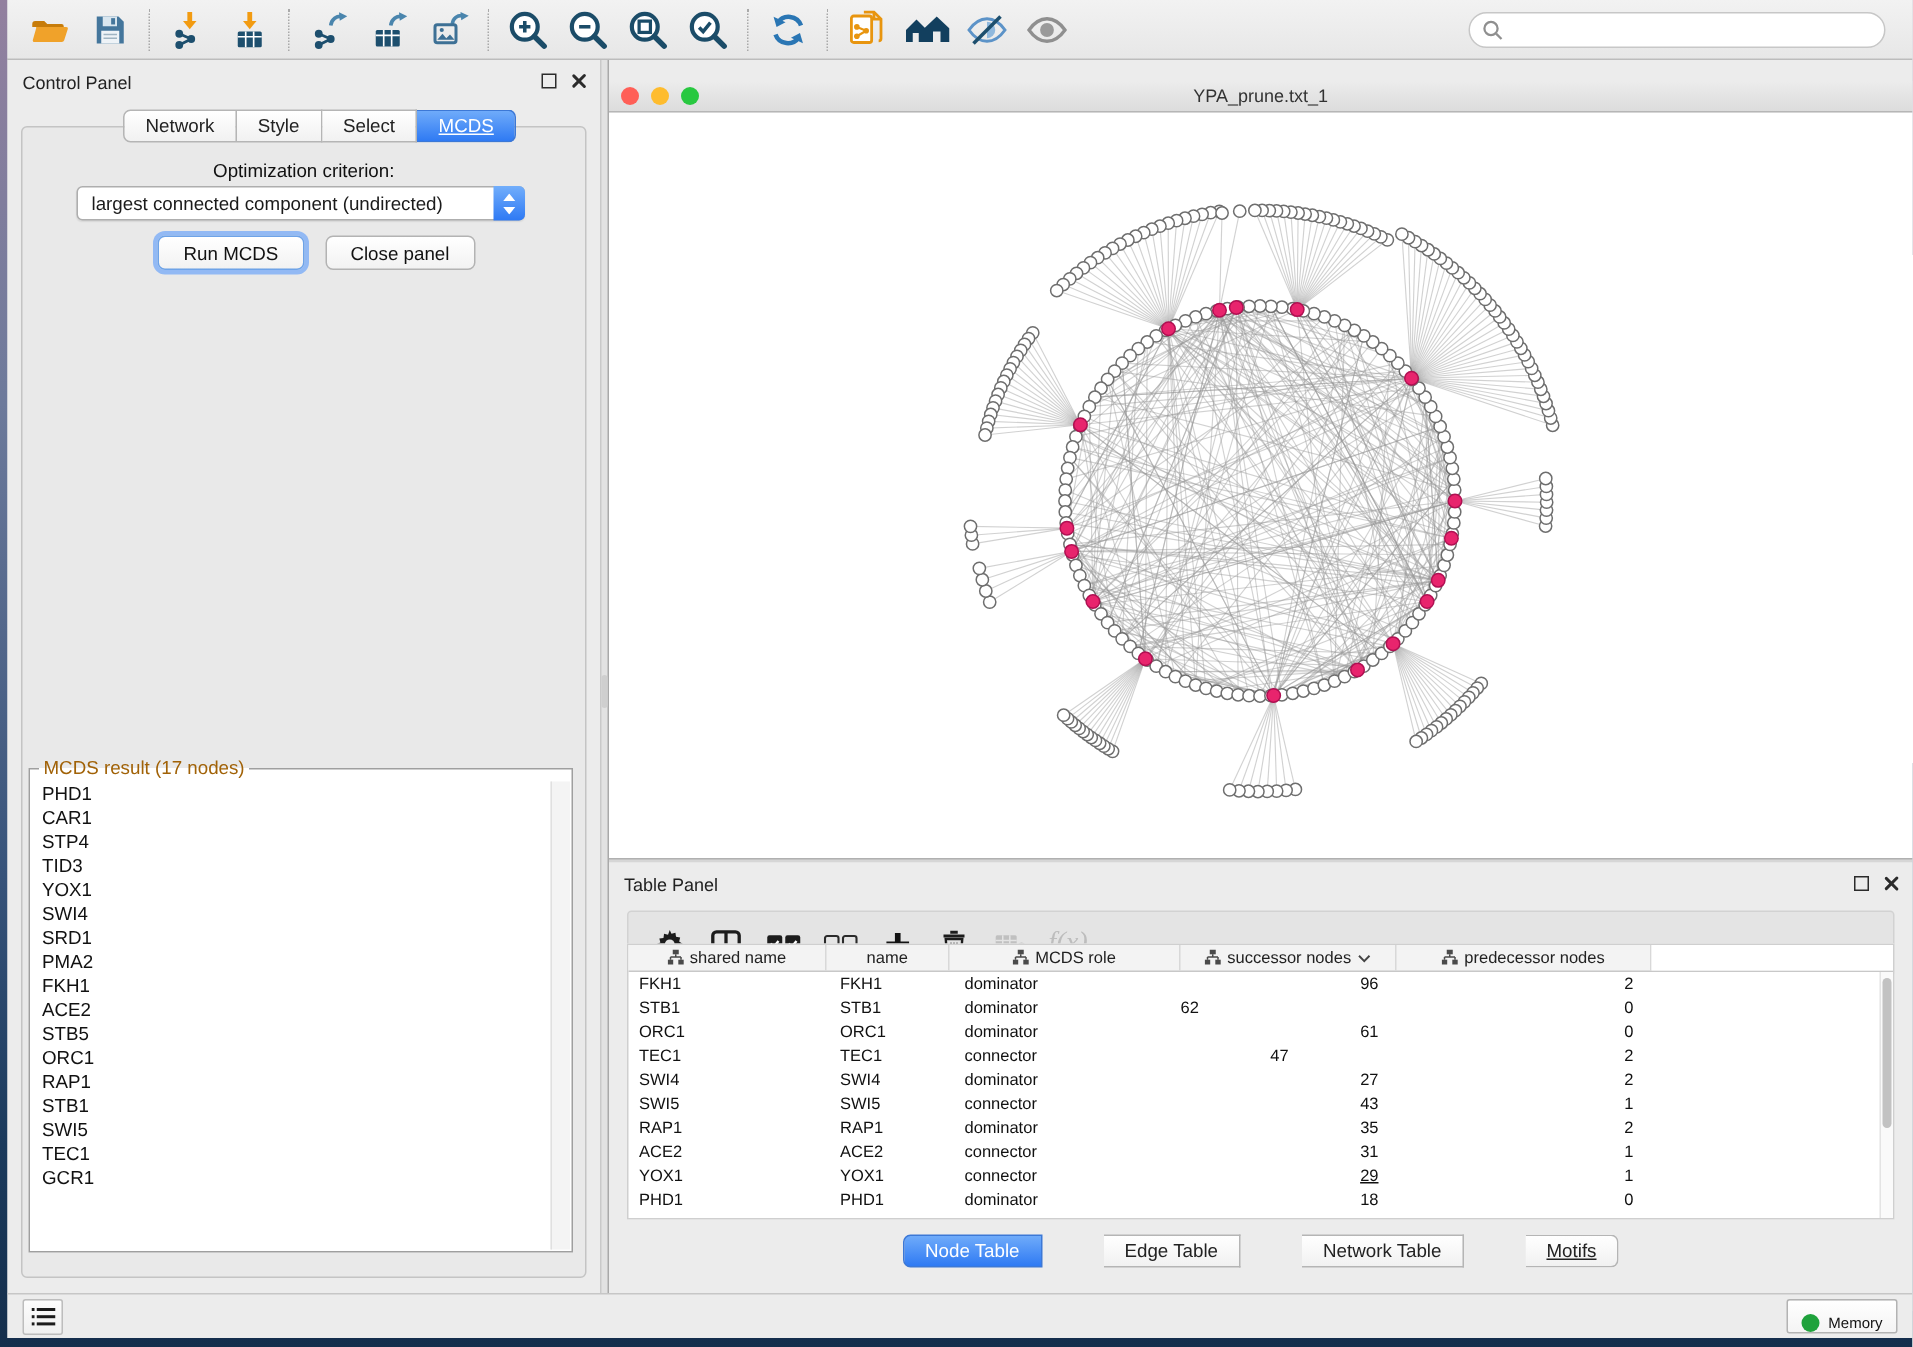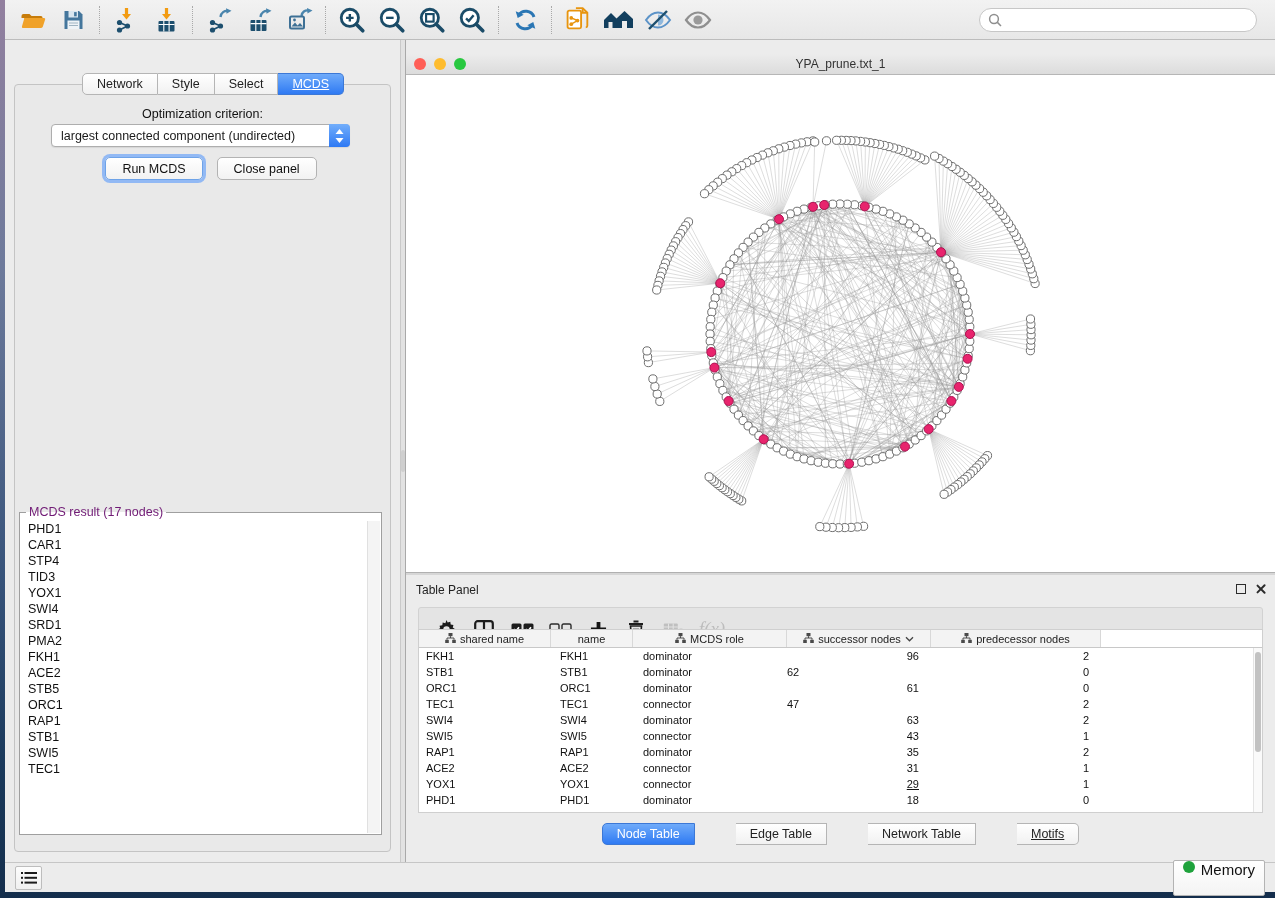--- a/index.html
+++ b/index.html
@@ -47,21 +47,21 @@
   .select-box .val { flex:1; padding-left:9px; font-size:12.5px; white-space:nowrap; }
   .stepper { width:21px; height:23px; margin-right:-1px; border-radius:0 4px 4px 0; background:linear-gradient(#72aefb,#2e79f4);
     display:flex; flex-direction:column; align-items:center; justify-content:center; gap:2px; }
   .stepper svg { display:block; }
   .btn-row { position:absolute; left:0; right:0; top:72px; display:flex; justify-content:center; gap:14px; }
   .pbtn { height:23px; padding:0 16px; background:linear-gradient(#ffffff,#f2f2f2); border:1px solid #b3b3b3; border-radius:5px;
     font-size:12.5px; cursor:pointer; color:#111; }
   .pbtn.focused { box-shadow:0 0 0 3px rgba(100,160,250,.65); border-color:#6ea3e8;margin-left:17px; }
 
   .mcds-group { position:absolute; left:4px; right:8px; top:420px; bottom:16px; border:1px solid #9f9f9f; background:#fff; }
-  .mcds-group legend { margin-left:6px; padding:0 3px; font-size:12.5px; color:#701a75; background:transparent; }
+  .mcds-group legend { margin-left:6px; padding:0 3px; font-size:12.5px; color:#a16207; background:transparent; }
   .mcds-list { position:absolute; left:1px; top:2px; bottom:1px; right:14px; overflow:hidden; }
   .mcds-item { height:16px; line-height:16px; padding-left:7px; font-size:12.5px; color:#111; cursor:default; }
   .mcds-scroll { position:absolute; right:1px; top:2px; bottom:1px; width:13px; background:#f4f4f4; border-left:1px solid #e0e0e0; }
 
   
   .vsplit { position:absolute; left:395px; top:0; width:6px; height:100%; background:#e2e2e2; border-left:1px solid #c9c9c9; border-right:1px solid #a9a9a9; cursor:col-resize; }
   .vsplit .grip { position:absolute; left:0; right:0; top:410px; height:22px; background:#cfcfcf; border-radius:2px; }
 
   
   .right-stack { position:absolute; left:401px; top:12px; right:0; height:100%; }
@@ -93,22 +93,22 @@
   .tp-scroll { position:absolute; right:0; top:18px; bottom:0; width:9px; background:#fafafa; border-left:1px solid #e4e4e4; }
   .tp-thumb { position:absolute; left:1px; right:1px; top:4px; height:100px; background:#c2c2c2; border-radius:4px; }
 
   .tp-tabs { position:absolute; left:0; right:0; top:248px; display:flex; justify-content:center; }
 
   
   .statusbar { position:absolute; left:0; right:0; bottom:0; height:30px; background:#ececec; border-top:1px solid #c6c6c6;
     display:flex; align-items:center; padding:0 10px; }
   .list-btn { width:27px; height:24px; background:linear-gradient(#fdfdfd,#f0f0f0); border:1px solid #bdbdbd; border-radius:2px;
     display:flex; align-items:center; justify-content:center; cursor:pointer; }
-  .memory-btn { margin-left:auto; height:36px; background:linear-gradient(#ffffff,#f4f4f4); border:1px solid #b3b3b3; border-radius:2px;
-    display:flex; align-items:flex-start; gap:6px; padding:0 9px; font-size:15px; cursor:pointer; color:#111; }
+  .memory-btn { margin-left:auto; height:23px; background:linear-gradient(#ffffff,#f4f4f4); border:1px solid #b3b3b3; border-radius:2px;
+    display:flex; align-items:flex-end; gap:6px; padding:0 9px; font-size:10px; cursor:pointer; color:#111; }
   .memory-dot { width:12px; height:12px; border-radius:50%; }
 </style>
 </head>
 <body>
 
 <div class="desktop">
   <div class="app">
 
     <div class="toolbar">
       <button class="tbtn">
@@ -249,20 +249,27 @@
           <circle cx="6" cy="6" r="4.4" fill="none" stroke="#8f8f8f" stroke-width="1.5"></circle>
           <path d="M9.4 9.4 13 13" stroke="#8f8f8f" stroke-width="1.5"></path>
         </svg>
         <input type="text" placeholder="" style="">
       </div>
     </div>
 
     <div class="middle">
 
       <div class="control-panel">
+        <div class="panel-titlebar">
+          <span class="panel-title">Control Panel</span>
+          <span class="mini-icons">
+            <span class="mini-float"></span>
+            <span class="mini-close"></span>
+          </span>
+        </div>
         <div class="seg-tabs cp-tabs">
           <div class="seg-tab">Network</div>
           <div class="seg-tab">Style</div>
           <div class="seg-tab">Select</div>
           <div class="seg-tab selected">MCDS</div>
         </div>
         <div class="panel-inner">
           <div class="opt-label">Optimization criterion:</div>
           <div class="select-box">
             <span class="val">largest connected component (undirected)</span>
@@ -291,20 +298,21 @@
                 <div class="mcds-item">SRD1</div>
                 <div class="mcds-item">PMA2</div>
                 <div class="mcds-item">FKH1</div>
                 <div class="mcds-item">ACE2</div>
                 <div class="mcds-item">STB5</div>
                 <div class="mcds-item">ORC1</div>
                 <div class="mcds-item">RAP1</div>
                 <div class="mcds-item">STB1</div>
                 <div class="mcds-item">SWI5</div>
                 <div class="mcds-item">TEC1</div>
+                <div class="mcds-item">GCR1</div>
               </div>
             <div class="mcds-scroll"></div>
           </fieldset>
         </div>
       </div>
 
       <div class="vsplit">
           <div class="grip"></div>
         </div>
 
@@ -1212,28 +1220,28 @@
                   <div class="tp-cell" style="width: 132px; text-align: left; padding: 0px 0px 0px 7px;">ORC1</div>
                   <div class="tp-cell" style="width: 82px; text-align: left; padding: 0px 0px 0px 9px;">ORC1</div>
                   <div class="tp-cell" style="width: 154px; text-align: left; padding: 0px 0px 0px 10px;">dominator</div>
                   <div class="tp-cell" style="width: 144px; text-align: right; padding: 0px 12px 0px 0px;">61</div>
                   <div class="tp-cell" style="width: 170px; text-align: right; padding: 0px 12px 0px 0px;">0</div>
                 </div>
                 <div class="tp-row">
                   <div class="tp-cell" style="width: 132px; text-align: left; padding: 0px 0px 0px 7px;">TEC1</div>
                   <div class="tp-cell" style="width: 82px; text-align: left; padding: 0px 0px 0px 9px;">TEC1</div>
                   <div class="tp-cell" style="width: 154px; text-align: left; padding: 0px 0px 0px 10px;">connector</div>
-                  <div class="tp-cell" style="width: 144px; text-align: left; padding: 0px 12px 0px 0px;">47</div>
+                  <div class="tp-cell" style="width: 144px; text-align: center; padding: 0px 12px 0px 0px;">47</div>
                   <div class="tp-cell" style="width: 170px; text-align: right; padding: 0px 12px 0px 0px;">2</div>
                 </div>
                 <div class="tp-row">
                   <div class="tp-cell" style="width: 132px; text-align: left; padding: 0px 0px 0px 7px;">SWI4</div>
                   <div class="tp-cell" style="width: 82px; text-align: left; padding: 0px 0px 0px 9px;">SWI4</div>
                   <div class="tp-cell" style="width: 154px; text-align: left; padding: 0px 0px 0px 10px;">dominator</div>
-                  <div class="tp-cell" style="width: 144px; text-align: right; padding: 0px 12px 0px 0px;">63</div>
+                  <div class="tp-cell" style="width: 144px; text-align: right; padding: 0px 12px 0px 0px;">27</div>
                   <div class="tp-cell" style="width: 170px; text-align: right; padding: 0px 12px 0px 0px;">2</div>
                 </div>
                 <div class="tp-row">
                   <div class="tp-cell" style="width: 132px; text-align: left; padding: 0px 0px 0px 7px;">SWI5</div>
                   <div class="tp-cell" style="width: 82px; text-align: left; padding: 0px 0px 0px 9px;">SWI5</div>
                   <div class="tp-cell" style="width: 154px; text-align: left; padding: 0px 0px 0px 10px;">connector</div>
                   <div class="tp-cell" style="width: 144px; text-align: right; padding: 0px 12px 0px 0px;">43</div>
                   <div class="tp-cell" style="width: 170px; text-align: right; padding: 0px 12px 0px 0px;">1</div>
                 </div>
                 <div class="tp-row">

